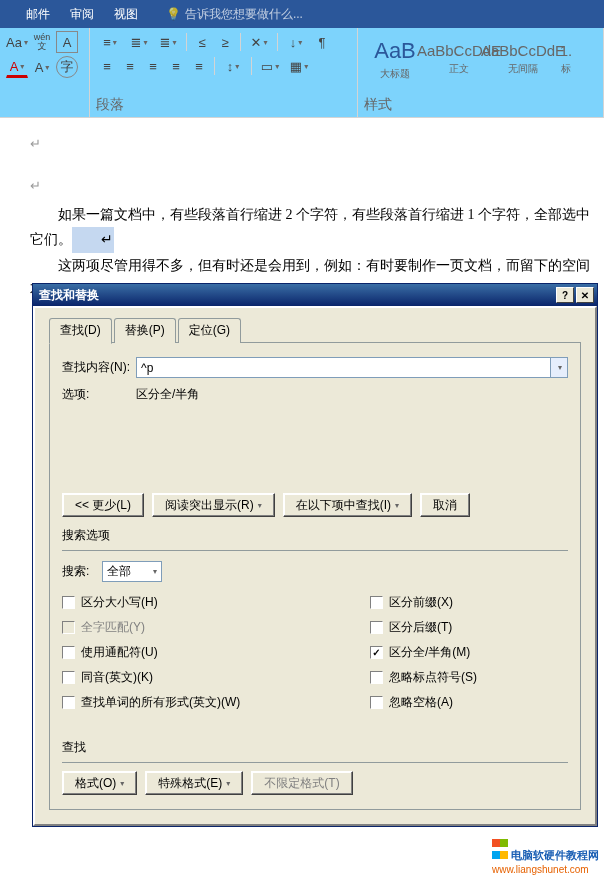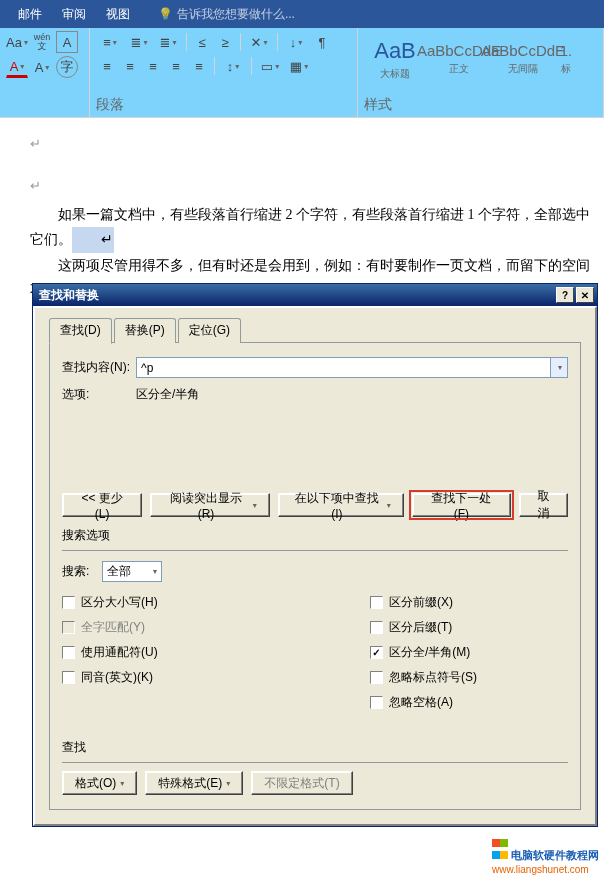--- a/index.html
+++ b/index.html
@@ -1,18 +1,18 @@
 <!DOCTYPE html>
 <html><head>
 <meta charset="utf-8">
 <style>
 * { box-sizing: border-box; margin: 0; padding: 0; }
 body { font-family: "Microsoft YaHei", SimSun, sans-serif; font-size: 12px; background: #fff; width: 604px; height: 876px; overflow: hidden; position: relative; }
 
-.ribbon-tabs { background: #2b579a; color: #fff; height: 28px; display: flex; align-items: center; padding-left: 8px; }
+.ribbon-tabs { background: #2b579a; color: #fff; height: 28px; display: flex; align-items: center; padding-left: 16px; }
 .ribbon-tabs .tab { padding: 0 10px; line-height: 28px; cursor: pointer; }
 .ribbon-tabs .help { margin-left: 18px; opacity: .7; display: flex; align-items: center; }
 .ribbon-tabs .bulb { margin-right: 4px; }
 
 .ribbon { background: #7dd3fc; border-bottom: 1px solid #d4d4d4; height: 90px; display: flex; }
 .group { border-right: 1px solid #d4d4d4; display: flex; flex-direction: column; padding: 3px 6px 0; }
 .group .controls { flex: 1; }
 .group .label { font-size: 14px; color: #666; padding: 2px 0 3px; }
 .font-group { width: 90px; }
 .font-group .row1, .font-group .row2 { display: flex; gap: 3px; margin-bottom: 3px; }
@@ -210,21 +210,20 @@
       <div class="btn-row">
         <button class="win-btn">&lt;&lt; 更少(L)</button>
         <button class="win-btn">
             <span>阅读突出显示(R)</span> 
             <span class="drop-arrow">▾</span>
           </button>
         <button class="win-btn">
             <span>在以下项中查找(I)</span> 
             <span class="drop-arrow">▾</span>
           </button>
-        <button class="win-btn highlight">查找下一处(F)</button>
         <button class="win-btn">取消</button>
       </div>
 
       <div class="section-label">搜索选项</div>
       <div style="border-top:1px solid #919b9c;margin-bottom:10px"></div>
 
       <div class="field-row" style="margin-bottom:12px">
         <span style="width:40px">搜索:</span>
         <div class="search-combo">
           <span>全部</span>
@@ -242,20 +241,24 @@
               <span class="chk disabled"></span>
               <span>全字匹配(Y)</span>
             </div>
             <div class="chk-row">
               <span class="chk"></span>
               <span>使用通配符(U)</span>
             </div>
             <div class="chk-row">
               <span class="chk"></span>
               <span>同音(英文)(K)</span>
+            </div>
+            <div class="chk-row">
+              <span class="chk"></span>
+              <span>查找单词的所有形式(英文)(W)</span>
             </div>
           </div>
         <div class="check-col" id="right-checks" style="text-align:left;padding-left:110px">
             <div class="chk-row">
               <span class="chk"></span>
               <span>区分前缀(X)</span>
             </div>
             <div class="chk-row">
               <span class="chk"></span>
               <span>区分后缀(T)</span>

